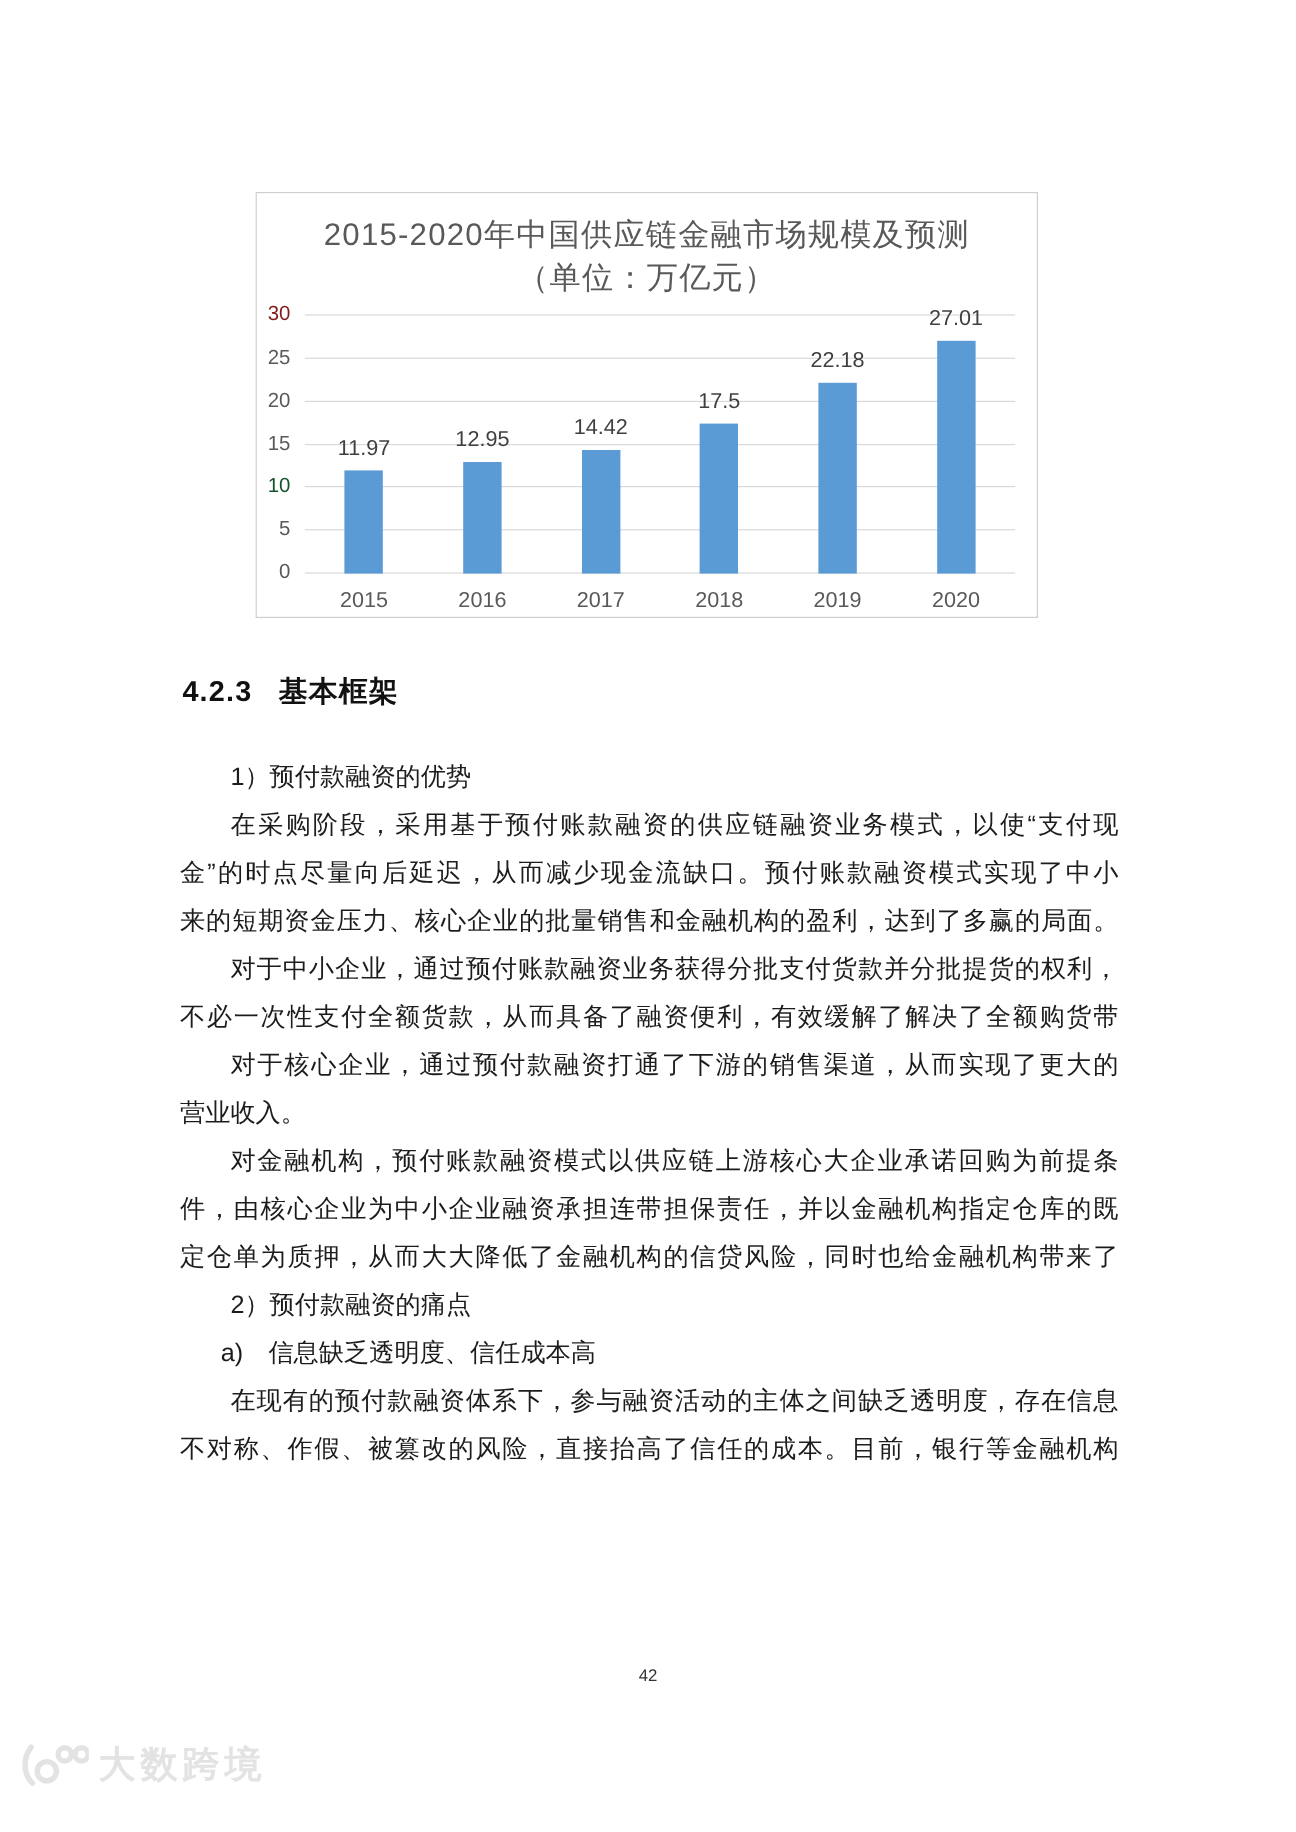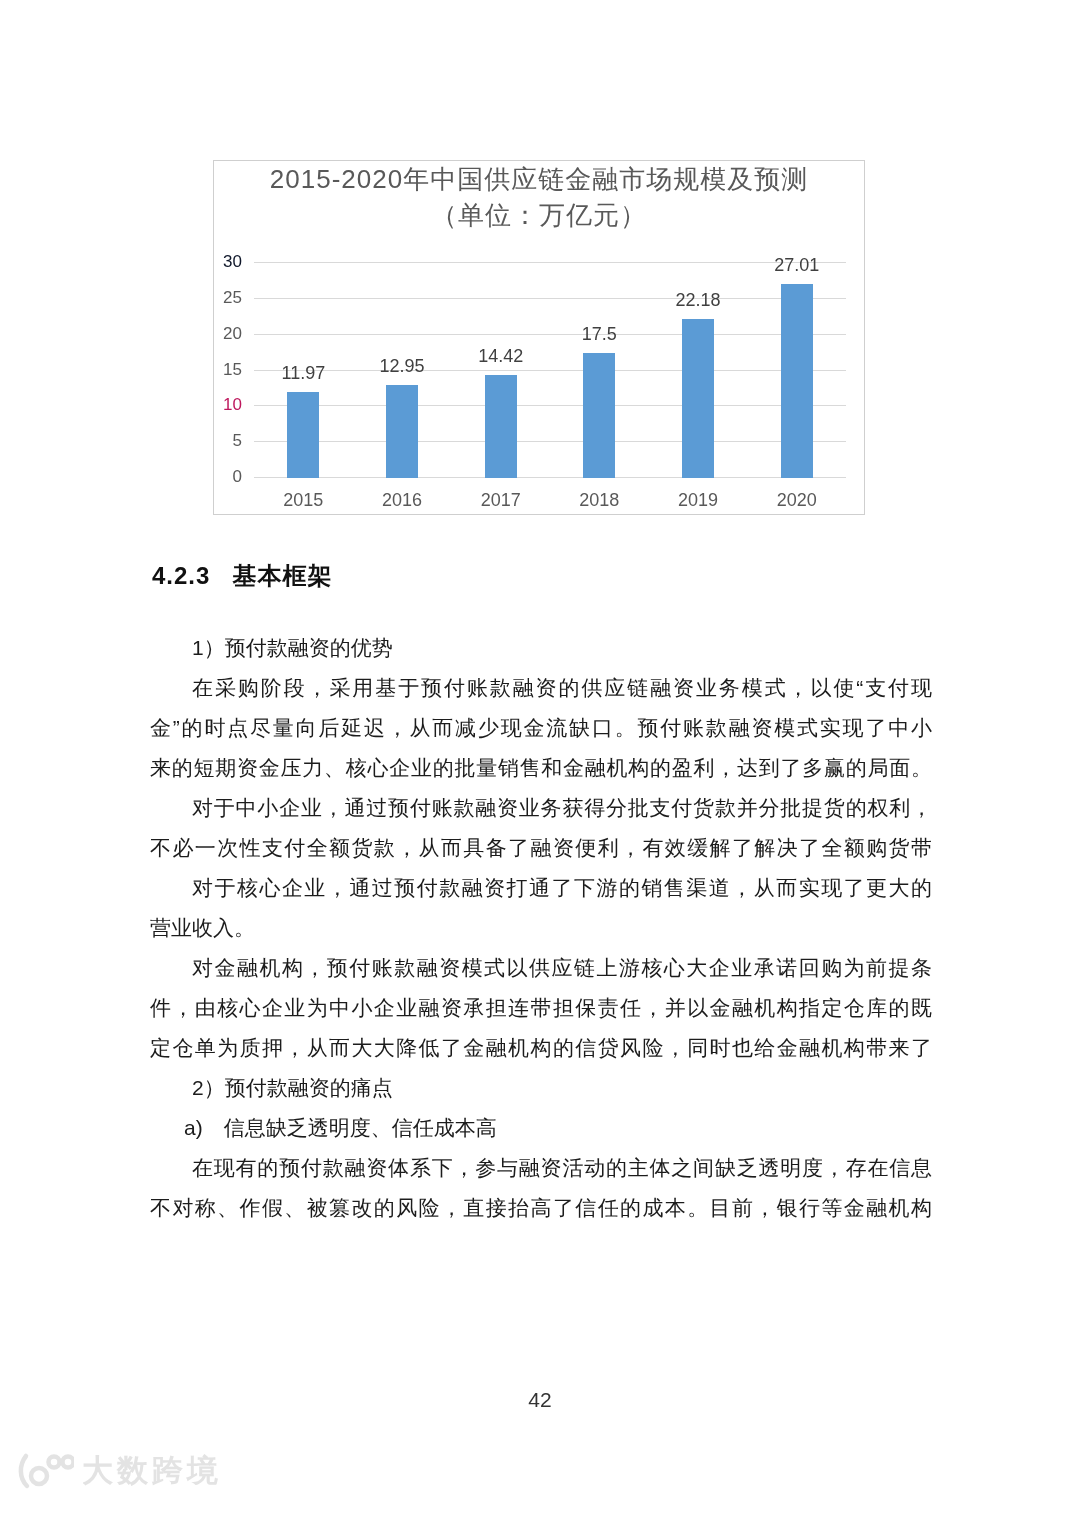--- a/index.html
+++ b/index.html
@@ -6,21 +6,21 @@
   .page {
     position:relative; width:1080px; height:1527px; background:#ffffff;
     font-family:"Liberation Sans","DejaVu Sans",sans-serif; overflow:hidden;
   }
 
   
   .chart-box {
     position:absolute; left:213px; top:160px; width:652px; height:355px;
     border:1px solid #cfcfcf; background:#ffffff; box-sizing:border-box;
   }
-  .chart-title { text-align:center; color:#595959;
+  .chart-title { margin-top:16px; text-align:center; color:#595959;
     font-size:26px; line-height:36px; letter-spacing:1px; }
   .plot-area { position:absolute; left:40px; right:18px; top:102px; height:215px; }
   .gridline { position:absolute; left:0; right:0; height:1px; background:#d9d9d9; }
   .ytick { position:absolute; right:calc(100% + 12px); transform:translateY(-50%);
     font-size:17px; color:#595959; }
   .bar-col { position:absolute; bottom:0; width:0; }
   .bar { position:absolute; bottom:0; left:-16px; width:32px; }
   .bar-val { position:absolute; left:-55px; width:110px; text-align:center;
     font-size:18px; color:#404040; white-space:nowrap; }
   .xtick { position:absolute; top:calc(100% + 12px); transform:translateX(-50%);
@@ -34,21 +34,21 @@
   
   .body-text { position:absolute; left:150px; top:628px; width:782px;
     font-size:21px; line-height:40px; color:#1c1c1c; }
   .body-text .line { height:40px; overflow:hidden; }
   .body-text .fill { text-align:justify; text-align-last:justify; text-justify:inter-ideograph; }
   .body-text .indent { padding-left:42px; }
   .body-text .a-indent { padding-left:34px; }
 
   
   .page-num { position:absolute; left:0; right:0; top:1388px; text-align:center;
-    font-size:21px; color:#333333; }
+    font-size:14px; color:#333333; }
   .watermark { position:absolute; left:14px; top:1450px; display:flex;
     align-items:center; gap:8px; color:#e3e3e3; font-size:31px; font-weight:bold;
     letter-spacing:4px; user-select:none; }
 </style>
 </head>
 <body>
 
 <div class="page">
 
   <div class="chart-box">
@@ -57,33 +57,33 @@
       <div>（单位：万亿元）</div>
     </div>
     <div class="plot-area">
         <div class="gridline" style="bottom: 0%; background: rgb(217, 217, 217);">
           <div class="ytick" style="top: 0px; color: rgb(89, 89, 89);">0</div>
         </div>
         <div class="gridline" style="bottom: 16.6667%; background: rgb(217, 217, 217);">
           <div class="ytick" style="top: 0px; color: rgb(89, 89, 89);">5</div>
         </div>
         <div class="gridline" style="bottom: 33.3333%; background: rgb(217, 217, 217);">
-          <div class="ytick" style="top: 0px; color: #be185d;">10</div>
+          <div class="ytick" style="top: 0px; color: #14532d;">10</div>
         </div>
         <div class="gridline" style="bottom: 50%; background: rgb(217, 217, 217); text-decoration: underline;">
           <div class="ytick" style="top: 0px; color: rgb(89, 89, 89);">15</div>
         </div>
         <div class="gridline" style="bottom: 66.6667%; background: rgb(217, 217, 217);">
           <div class="ytick" style="top: 0px; color: rgb(89, 89, 89);">20</div>
         </div>
         <div class="gridline" style="bottom: 83.3333%; background: rgb(217, 217, 217);">
           <div class="ytick" style="top: 0px; color: rgb(89, 89, 89);">25</div>
         </div>
         <div class="gridline" style="bottom: 100%; background: rgb(217, 217, 217);">
-          <div class="ytick" style="top: 0px; color: #0f172a; text-align: center;">30</div>
+          <div class="ytick" style="top: 0px; color: #7f1d1d; text-align: center;">30</div>
         </div>
         <div class="xtick" style="left: 8.33333%; color: rgb(89, 89, 89);">2015</div>
         <div class="bar-col" style="left: 8.33333%; height: 100%;">
           <div class="bar" style="height: 39.9%; background: rgb(91, 155, 213);"></div>
           <div class="bar-val" style="bottom: calc(39.9% + 8px);">11.97</div>
         </div>
         <div class="xtick" style="left: 25%; color: rgb(89, 89, 89);">2016</div>
         <div class="bar-col" style="left: 25%; height: 100%;">
           <div class="bar" style="height: 43.1667%; background: rgb(91, 155, 213);"></div>
           <div class="bar-val" style="bottom: calc(43.1667% + 8px);">12.95</div>

